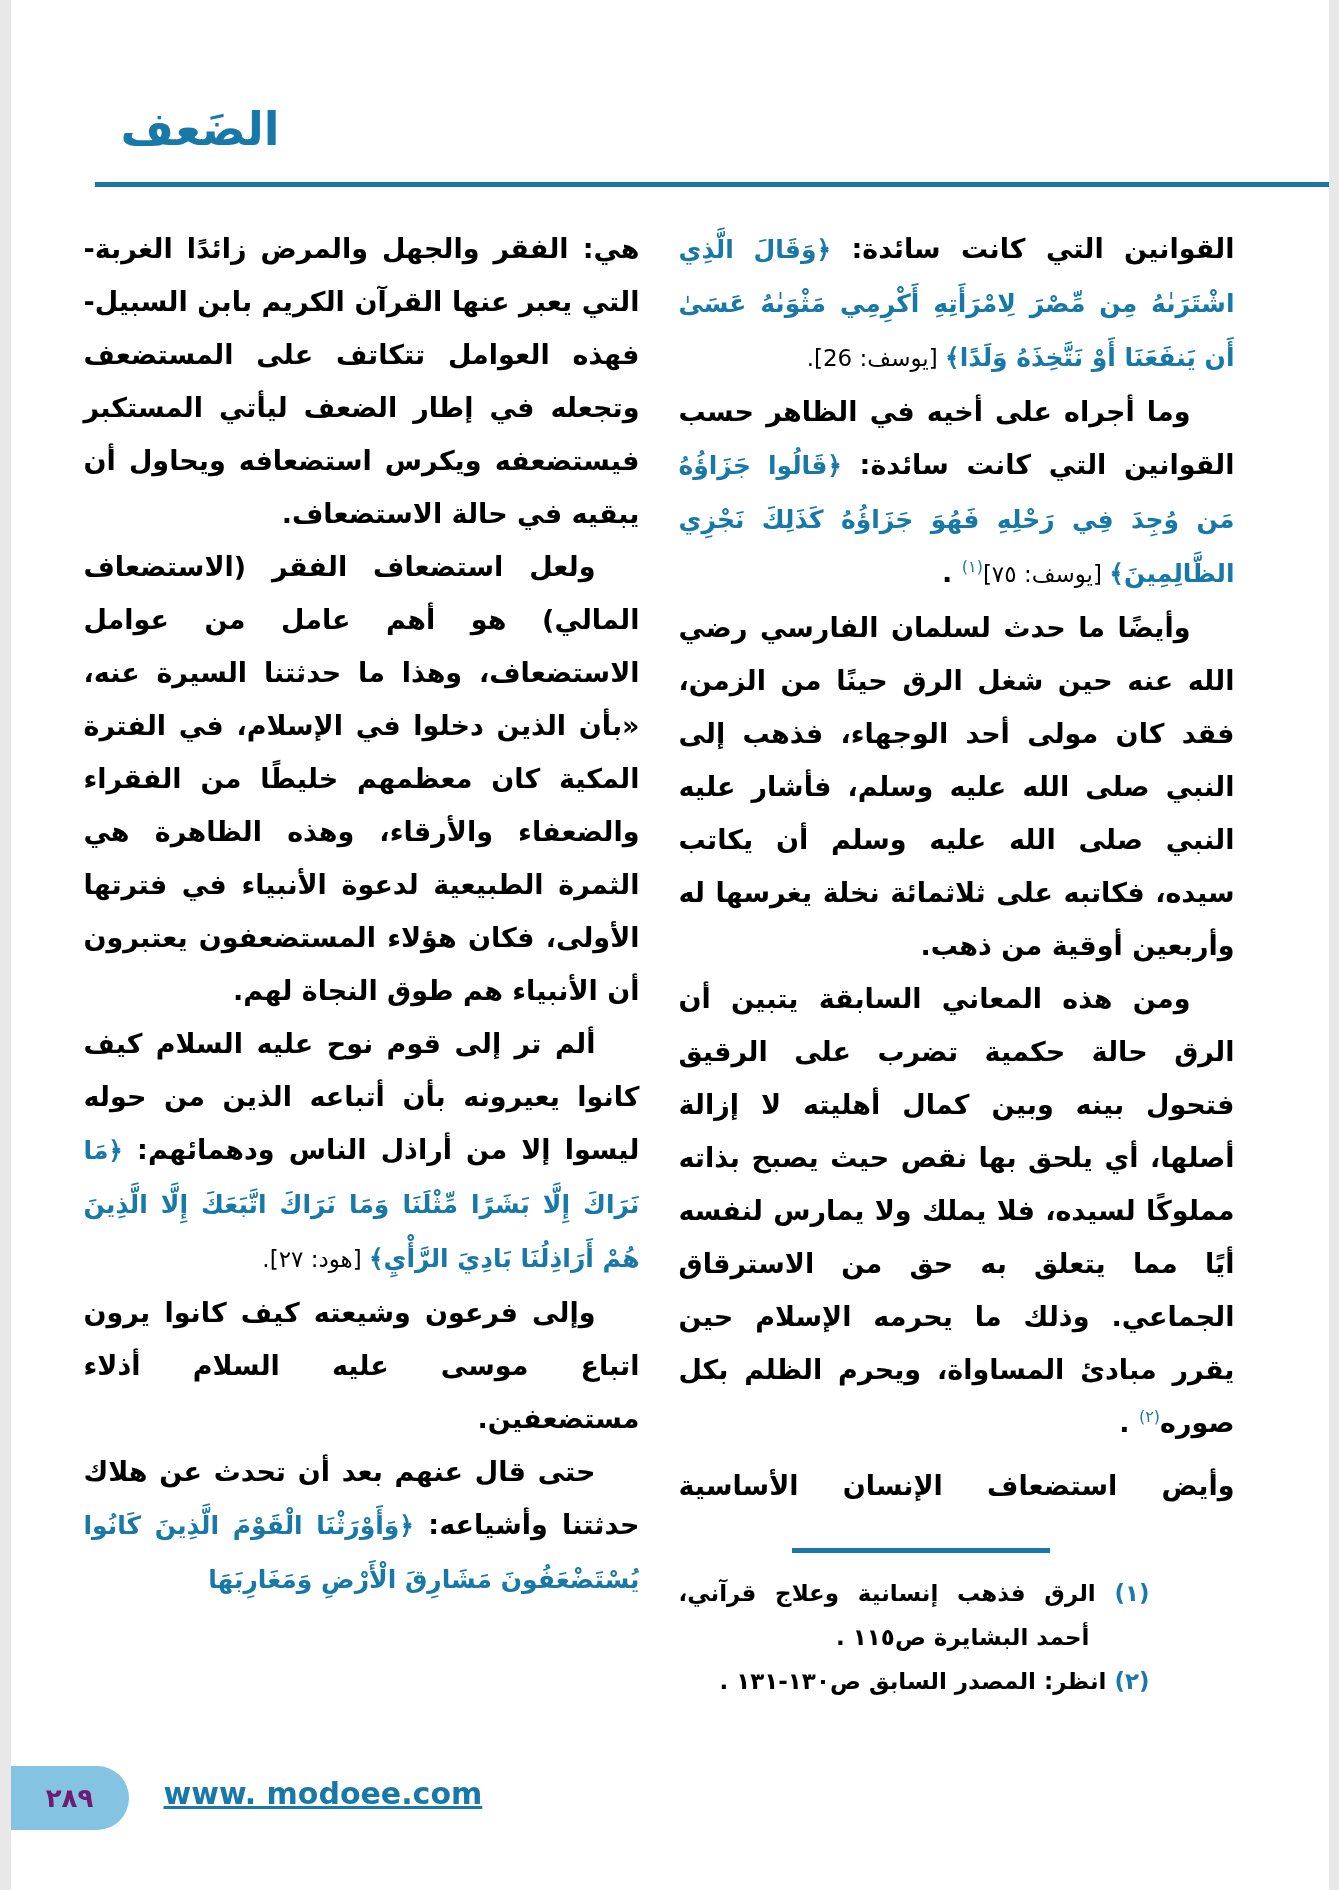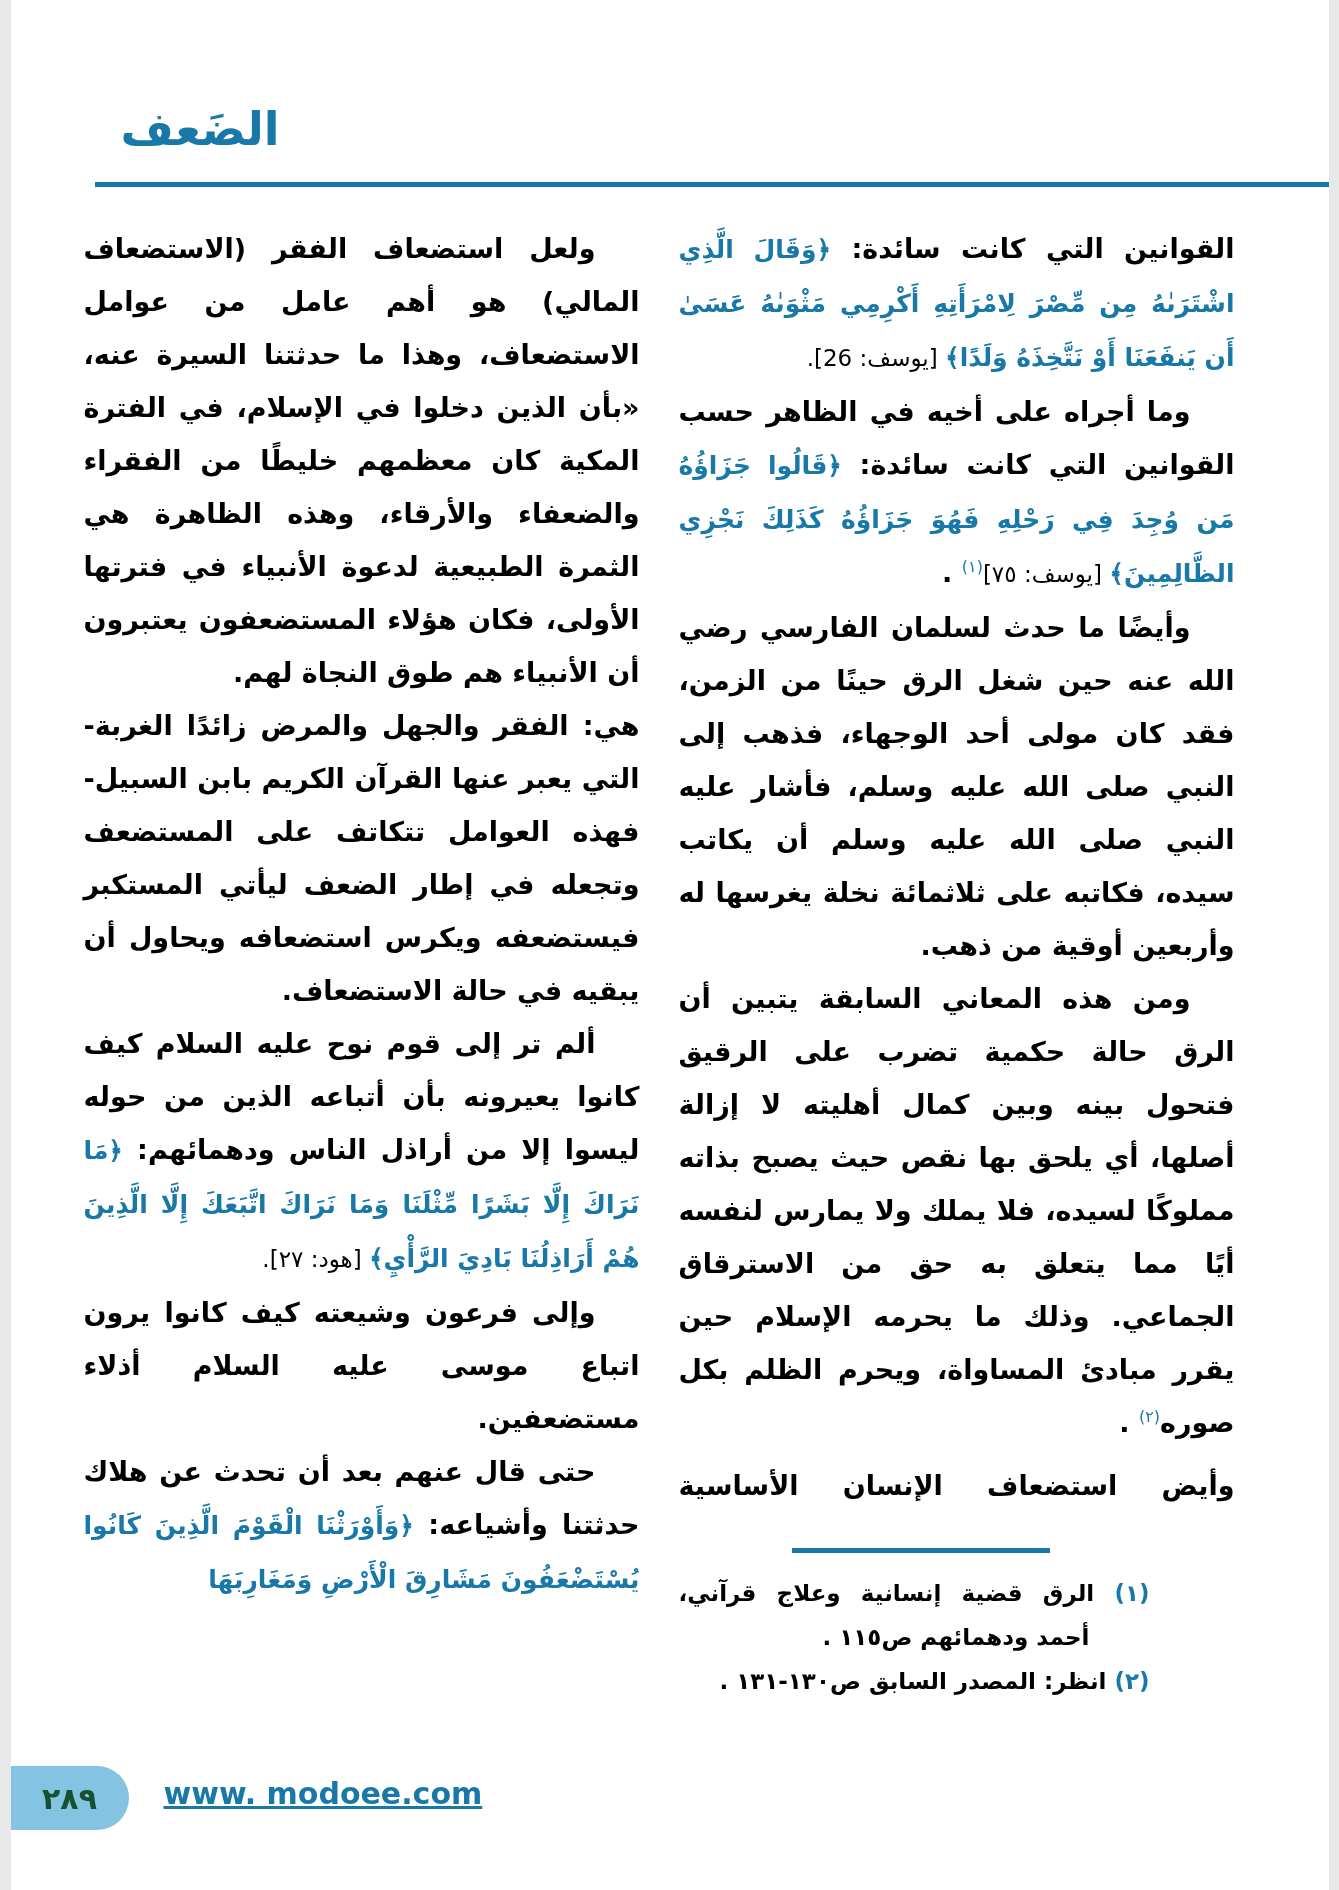--- a/index.html
+++ b/index.html
@@ -17,47 +17,47 @@
   .n{color:#000;}
   .q{color:var(--accent);font-size:25px;}
   .r{font-weight:normal;font-size:23px;}
   sup.fnref{color:var(--accent);font-size:16px;font-weight:normal;line-height:0;}
   .fn-sep{width:258px;height:5px;background:var(--accent);margin:36px 185px 18px auto;}
   .footnotes{margin-right:85px;font-size:23px;line-height:44px;font-weight:bold;color:#000;}
   .footnote{text-align:justify;padding-right:60px;text-indent:-60px;margin:0;}
   .fn-marker{color:var(--accent);}
   .page-tab{position:absolute;left:0;top:1766px;width:118px;height:64px;background:var(--tab);
             border-radius:0 32px 32px 0;display:flex;align-items:center;justify-content:center;}
-  .page-num{color:#14532d;font-size:30px;font-weight:bold;}
+  .page-num{color:#701a75;font-size:26px;font-weight:bold;}
   .website{position:absolute;left:153px;top:1776px;font-size:30px;font-weight:bold;
            color:var(--accent);direction:ltr;text-decoration:underline;}
 </style>
 </head>
 <body>
 
 <div class="page" style="--accent: #1878a8; --tab: #85c3e2;">
   <div class="title">الضَعف</div>
   <div class="rule"></div>
 
   <div class="columns">
     <div class="col" id="col-right">
         <p class="para"><span class="n">القوانين التي كانت سائدة: </span><span class="q">﴿وَقَالَ الَّذِي اشْتَرَىٰهُ مِن مِّصْرَ لِامْرَأَتِهِ أَكْرِمِي مَثْوَىٰهُ عَسَىٰ أَن يَنفَعَنَا أَوْ نَتَّخِذَهُ وَلَدًا﴾</span><span class="r"> [يوسف: 26].</span></p>
         <p class="para indent"><span class="n">وما أجراه على أخيه في الظاهر حسب القوانين التي كانت سائدة: </span><span class="q">﴿قَالُوا جَزَاؤُهُ مَن وُجِدَ فِي رَحْلِهِ فَهُوَ جَزَاؤُهُ كَذَلِكَ نَجْزِي الظَّالِمِينَ﴾</span><span class="r"> [يوسف: ٧٥]</span><sup class="fnref">(١)</sup><span class="n"> .</span></p>
         <p class="para indent"><span class="n">وأيضًا ما حدث لسلمان الفارسي رضي الله عنه حين شغل الرق حينًا من الزمن، فقد كان مولى أحد الوجهاء، فذهب إلى النبي صلى الله عليه وسلم، فأشار عليه النبي صلى الله عليه وسلم أن يكاتب سيده، فكاتبه على ثلاثمائة نخلة يغرسها له وأربعين أوقية من ذهب.</span></p>
         <p class="para indent"><span class="n">ومن هذه المعاني السابقة يتبين أن الرق حالة حكمية تضرب على الرقيق فتحول بينه وبين كمال أهليته لا إزالة أصلها، أي يلحق بها نقص حيث يصبح بذاته مملوكًا لسيده، فلا يملك ولا يمارس لنفسه أيًا مما يتعلق به حق من الاسترقاق الجماعي. وذلك ما يحرمه الإسلام حين يقرر مبادئ المساواة، ويحرم الظلم بكل صوره</span><sup class="fnref">(٢)</sup><span class="n"> .</span></p>
         <p class="para spread"><span class="n">وأيض استضعاف الإنسان الأساسية</span></p>
         <div class="fn-sep"></div>
         <div class="footnotes">
-          <div class="footnote"><span class="fn-marker">(١)</span><span class="fn-text"> الرق قضية إنسانية وعلاج قرآني، أحمد ودهمائهم ص١١٥ .</span></div>
+          <div class="footnote"><span class="fn-marker">(١)</span><span class="fn-text"> الرق فذهب إنسانية وعلاج قرآني، أحمد البشايرة ص١١٥ .</span></div>
           <div class="footnote"><span class="fn-marker">(٢)</span><span class="fn-text"> انظر: المصدر السابق ص١٣٠-١٣١ .</span></div>
         </div>
       </div>
     <div class="col" id="col-left">
+        <p class="para"><span class="n">هي: الفقر والجهل والمرض زائدًا الغربة- التي يعبر عنها القرآن الكريم بابن السبيل- فهذه العوامل تتكاتف على المستضعف وتجعله في إطار الضعف ليأتي المستكبر فيستضعفه ويكرس استضعافه ويحاول أن يبقيه في حالة الاستضعاف.</span></p>
         <p class="para indent"><span class="n">ولعل استضعاف الفقر (الاستضعاف المالي) هو أهم عامل من عوامل الاستضعاف، وهذا ما حدثتنا السيرة عنه، «بأن الذين دخلوا في الإسلام، في الفترة المكية كان معظمهم خليطًا من الفقراء والضعفاء والأرقاء، وهذه الظاهرة هي الثمرة الطبيعية لدعوة الأنبياء في فترتها الأولى، فكان هؤلاء المستضعفون يعتبرون أن الأنبياء هم طوق النجاة لهم.</span></p>
-        <p class="para"><span class="n">هي: الفقر والجهل والمرض زائدًا الغربة- التي يعبر عنها القرآن الكريم بابن السبيل- فهذه العوامل تتكاتف على المستضعف وتجعله في إطار الضعف ليأتي المستكبر فيستضعفه ويكرس استضعافه ويحاول أن يبقيه في حالة الاستضعاف.</span></p>
         <p class="para indent"><span class="n">ألم تر إلى قوم نوح عليه السلام كيف كانوا يعيرونه بأن أتباعه الذين من حوله ليسوا إلا من أراذل الناس ودهمائهم: </span><span class="q">﴿مَا نَرَاكَ إِلَّا بَشَرًا مِّثْلَنَا وَمَا نَرَاكَ اتَّبَعَكَ إِلَّا الَّذِينَ هُمْ أَرَاذِلُنَا بَادِيَ الرَّأْيِ﴾</span><span class="r"> [هود: ٢٧].</span></p>
         <p class="para indent"><span class="n">وإلى فرعون وشيعته كيف كانوا يرون اتباع موسى عليه السلام أذلاء مستضعفين.</span></p>
         <p class="para indent"><span class="n">حتى قال عنهم بعد أن تحدث عن هلاك حدثتنا وأشياعه: </span><span class="q">﴿وَأَوْرَثْنَا الْقَوْمَ الَّذِينَ كَانُوا يُسْتَضْعَفُونَ مَشَارِقَ الْأَرْضِ وَمَغَارِبَهَا</span></p>
       </div>
   </div>
 
   <div class="page-tab">
     <span class="page-num">٢٨٩</span>
   </div>
   <div class="website">www. modoee.com</div>

